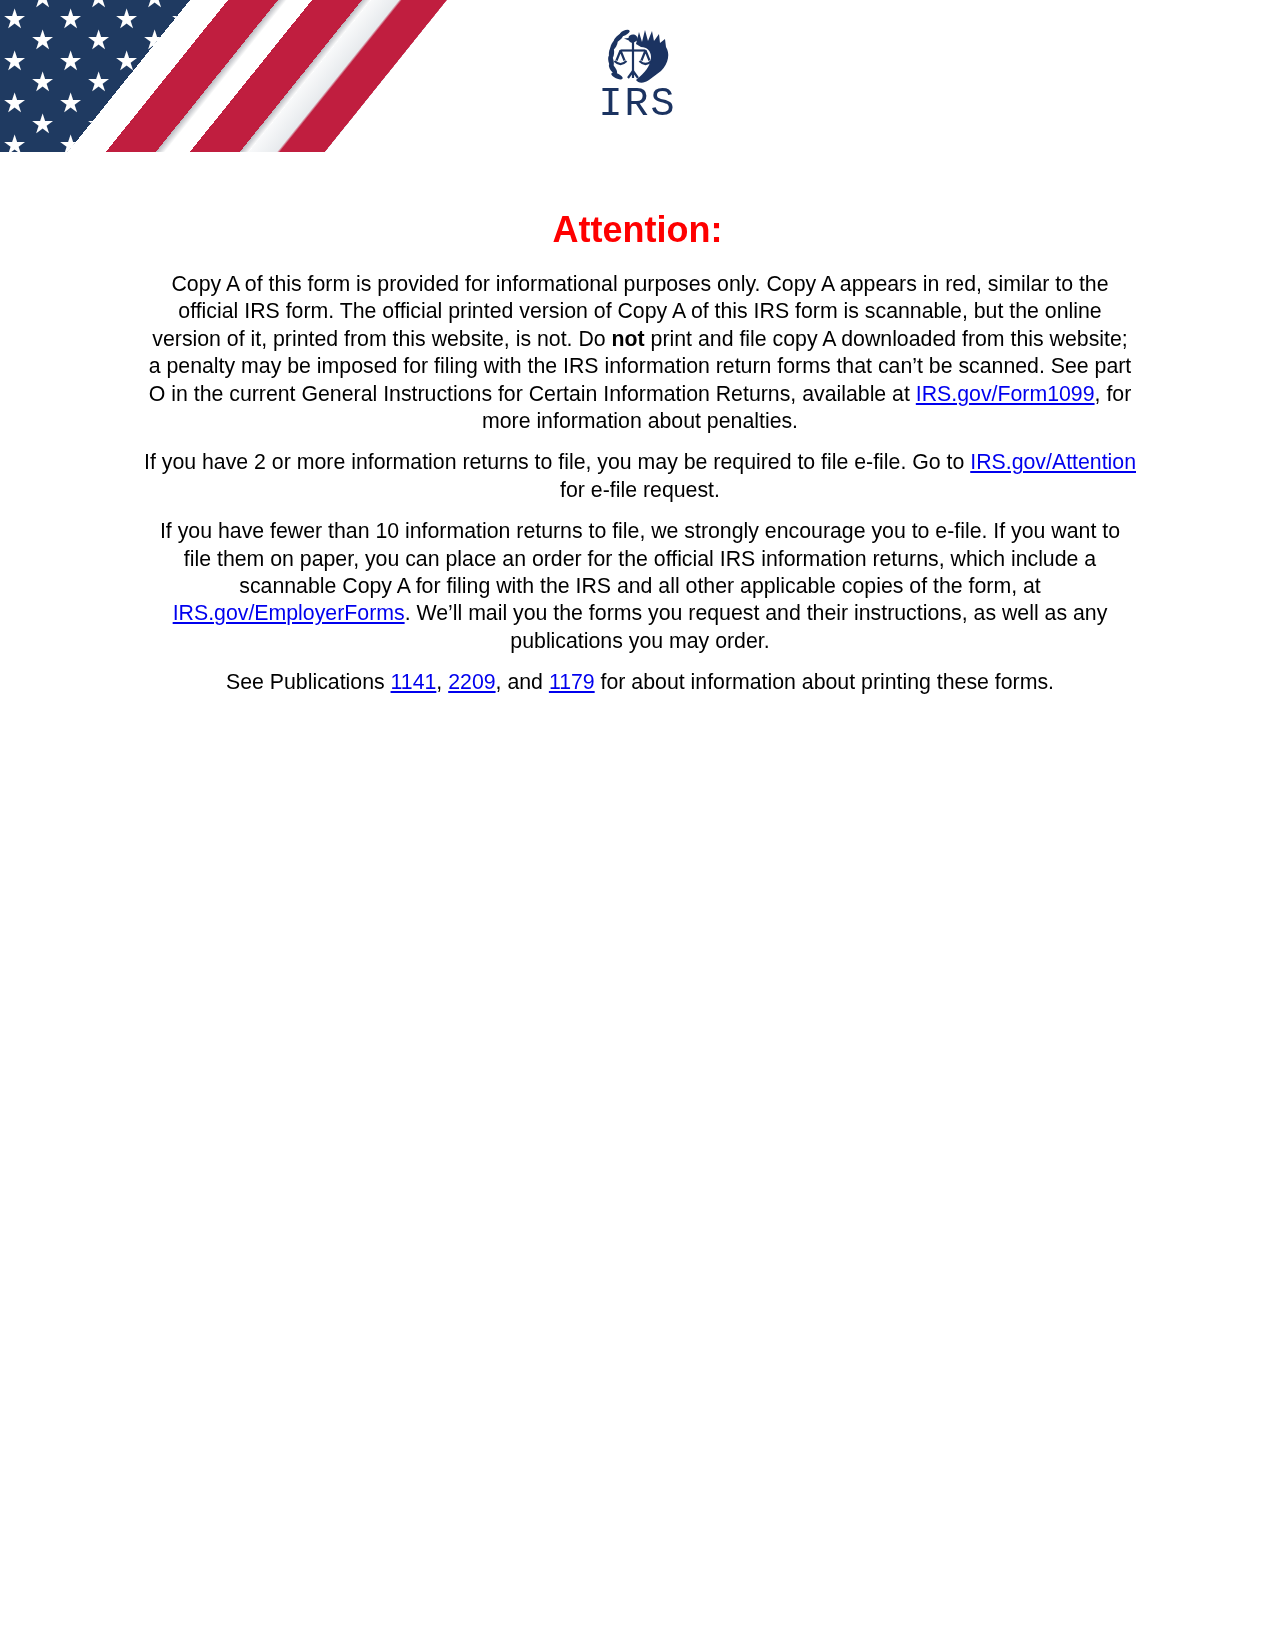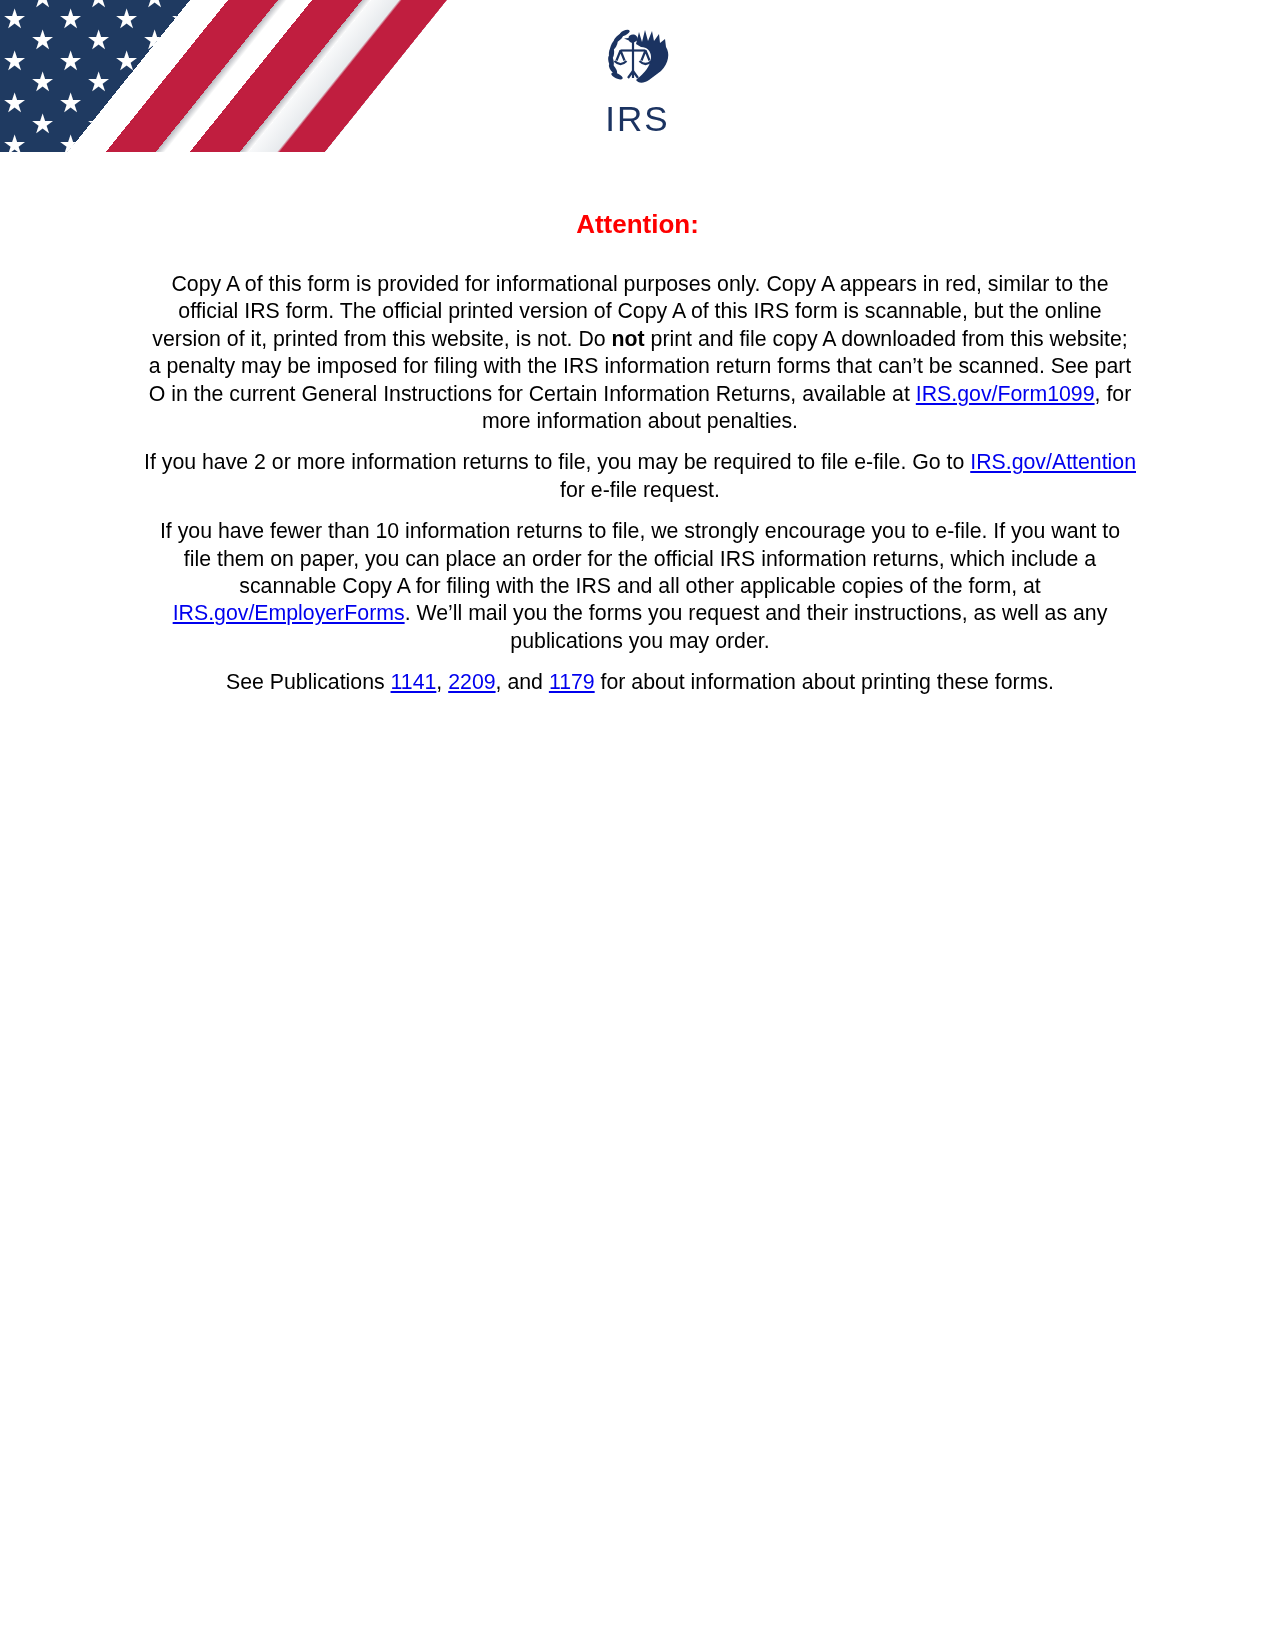--- a/index.html
+++ b/index.html
@@ -50,34 +50,34 @@
   }
 
   
   .logo {
     position: absolute; top: 27px; left: 50%;
     transform: translateX(-50%);
     text-align: center;
   }
   .logo svg { display: block; margin: 0 auto; }
   .logo-text {
-    font-family: Liberation Sans, sans-serif;
-    font-size: 35px;
+    font-family: Liberation Mono, monospace;
+    font-size: 40px;
     letter-spacing: 2px;
     color: var(--logo-navy);
-    margin-top: 16px;
+    margin-top: 0px;
     line-height: 1;
   }
 
   
   .attention {
     position: absolute; top: 209px; left: 0;
     width: 100%;
     text-align: center;
-    font-size: 26px;
+    font-size: 36px;
     font-weight: bold;
     color: var(--attention-red);
   }
 
   
   .content {
     position: absolute; top: 271px; left: 144px;
     width: 992px;
     font-size: 21.3px;
     line-height: 27.4px;

